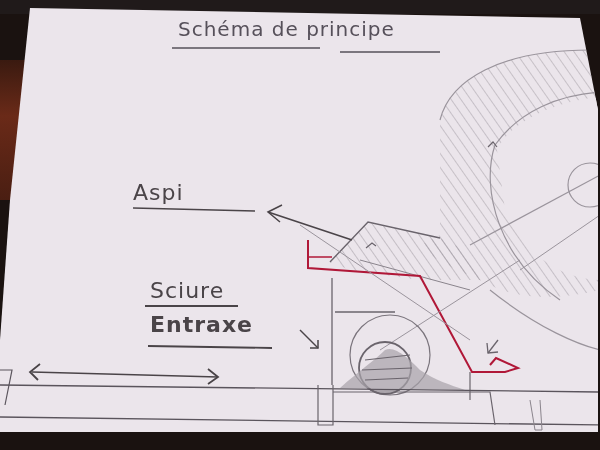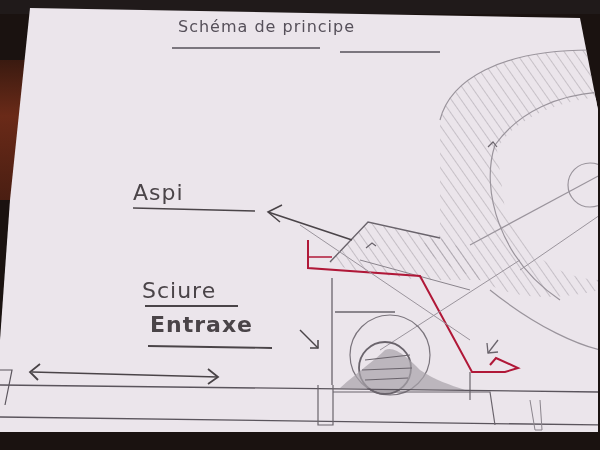--- a/index.html
+++ b/index.html
@@ -2,23 +2,23 @@
 <html><head>
 <meta charset="utf-8">
 <style>
   html, body { margin:0; padding:0; }
   body { width:600px; height:450px; overflow:hidden; background:#1a1210; position:relative; font-family:"DejaVu Sans", sans-serif; }
   .bg-wood { position:absolute; left:0; top:60px; width:40px; height:140px; background:linear-gradient(180deg,#3a1a10,#6a2a18 40%,#4a1e12); }
   .bg-keys { position:absolute; left:0; top:0; width:600px; height:14px; background:#201a1a; }
   .bg-bottom { position:absolute; left:0; top:432px; width:600px; height:18px; background:#1a1210; }
   .paper { position:absolute; left:0; top:0; width:600px; height:450px; }
   .label { position:absolute; font-family:"DejaVu Sans", sans-serif; color:#4a4448; font-size:22px; letter-spacing:1px; }
-  .title { left:178px; top:17px; font-size:16px; color:#56505a; }
+  .title { left:178px; top:17px; font-size:20px; color:#56505a; }
   .aspi { left:133px; top:180px; }
-  .sciure { left:142px; top:278px; }
+  .sciure { left:150px; top:278px; }
   .entraxe { left:150px; top:312px;font-weight:bold; }
 </style>
 </head>
 <body>
 
 <div class="bg-keys"></div>
 <div class="bg-wood"></div>
 <div class="bg-bottom"></div>
 
 <svg class="paper" viewBox="0 0 600 450" xmlns="http://www.w3.org/2000/svg">

